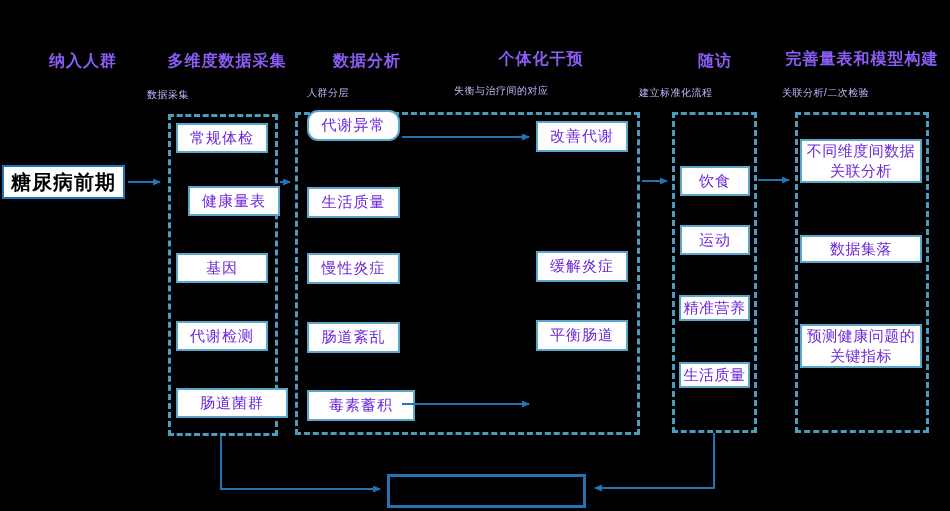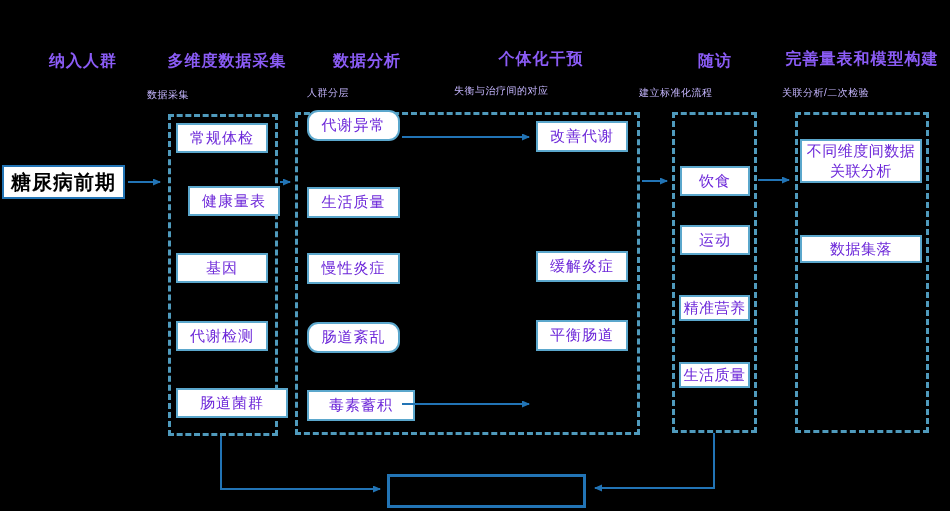--- a/index.html
+++ b/index.html
@@ -61,36 +61,37 @@
   <div class="node" style="left:176px;top:123px;width:92px;height:30px;">常规体检</div>
   <div class="node" style="left:176px;top:186px;width:92px;height:30px;margin-left:12px;">健康量表</div>
   <div class="node" style="left:176px;top:253px;width:92px;height:30px;">基因</div>
   <div class="node" style="left:176px;top:321px;width:92px;height:30px;">代谢检测</div>
   <div class="node" style="left:176px;top:388px;width:112px;height:30px;">肠道菌群</div>
 
   <div class="dashed-group" style="left:295px;top:112px;width:345px;height:323px;"></div>
   <div class="node" style="left:307px;top:110px;width:93px;height:31px;border-radius:11px;">代谢异常</div>
   <div class="node" style="left:307px;top:187px;width:93px;height:31px;">生活质量</div>
   <div class="node" style="left:307px;top:253px;width:93px;height:31px;">慢性炎症</div>
-  <div class="node" style="left:307px;top:322px;width:93px;height:31px;border-radius:11px;">肠道紊乱</div>
+  <div class="node" style="left:307px;top:322px;width:93px;height:31px;">肠道紊乱</div>
   <div class="node" style="left:307px;top:390px;width:108px;height:31px;">毒素蓄积</div>
 
   <div class="node" style="left:536px;top:121px;width:92px;height:31px;">改善代谢</div>
   <div class="node" style="left:536px;top:251px;width:92px;height:31px;">缓解炎症</div>
   <div class="node" style="left:536px;top:320px;width:92px;height:31px;">平衡肠道</div>
 
   <div class="dashed-group" style="left:672px;top:112px;width:85px;height:321px;"></div>
   <div class="node" style="left:680px;top:166px;width:70px;height:30px;">饮食</div>
   <div class="node" style="left:680px;top:225px;width:70px;height:30px;">运动</div>
   <div class="node small" style="left:679px;top:295px;width:71px;height:26px;">精准营养</div>
   <div class="node small" style="left:679px;top:362px;width:71px;height:26px;">生活质量</div>
 
   <div class="dashed-group" style="left:795px;top:112px;width:134px;height:321px;"></div>
   <div class="node small" style="left:800px;top:139px;width:122px;height:44px;">不同维度间数据关联分析</div>
   <div class="node small" style="left:800px;top:235px;width:122px;height:28px;">数据集落</div>
+  <div class="node small" style="left:800px;top:324px;width:122px;height:44px;">预测健康问题的关键指标</div>
 
   <div class="summary-node"></div>
 
   <svg class="arrow-layer" width="950" height="511" viewBox="0 0 950 511">
     <defs>
       <marker id="ah" markerWidth="9" markerHeight="8" refX="7" refY="3.5" orient="auto" markerUnits="userSpaceOnUse">
         <path d="M0,0 L8,3.5 L0,7 Z" fill="#2274b5"></path>
       </marker>
     </defs>
     <path d="M128,182 H160" stroke="#2274b5" stroke-width="2" fill="none" marker-end="url(#ah)"></path>

